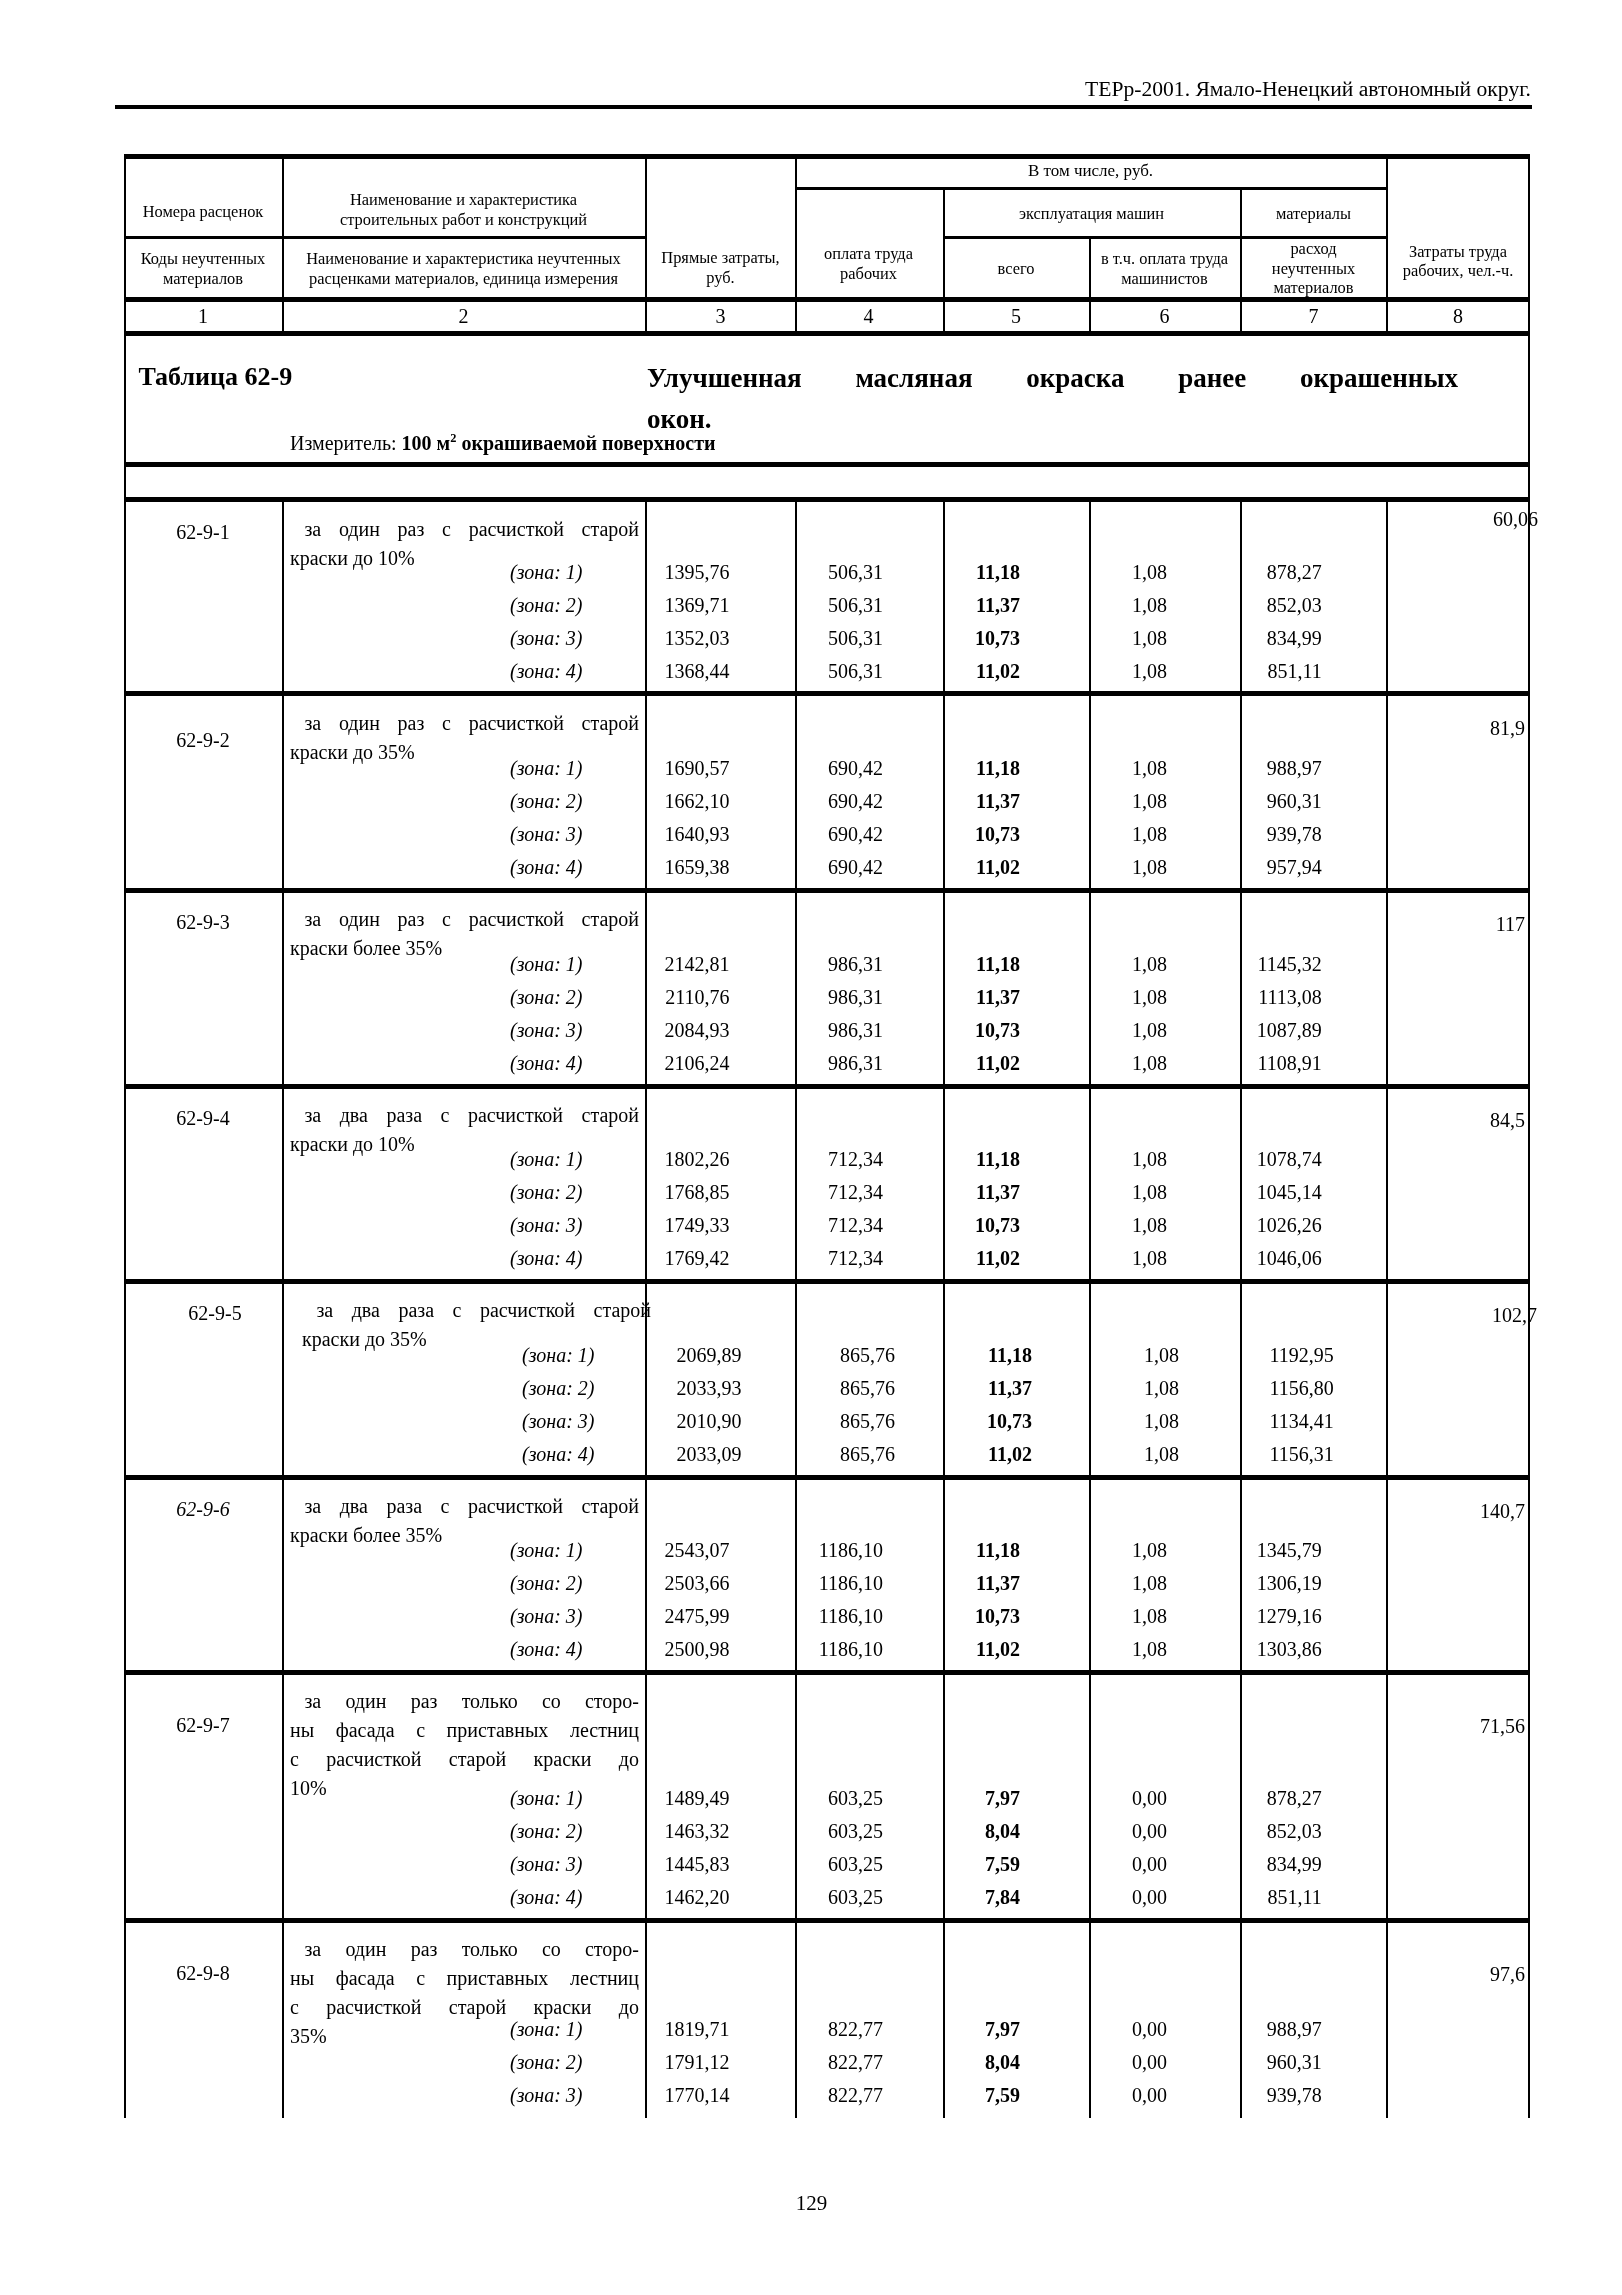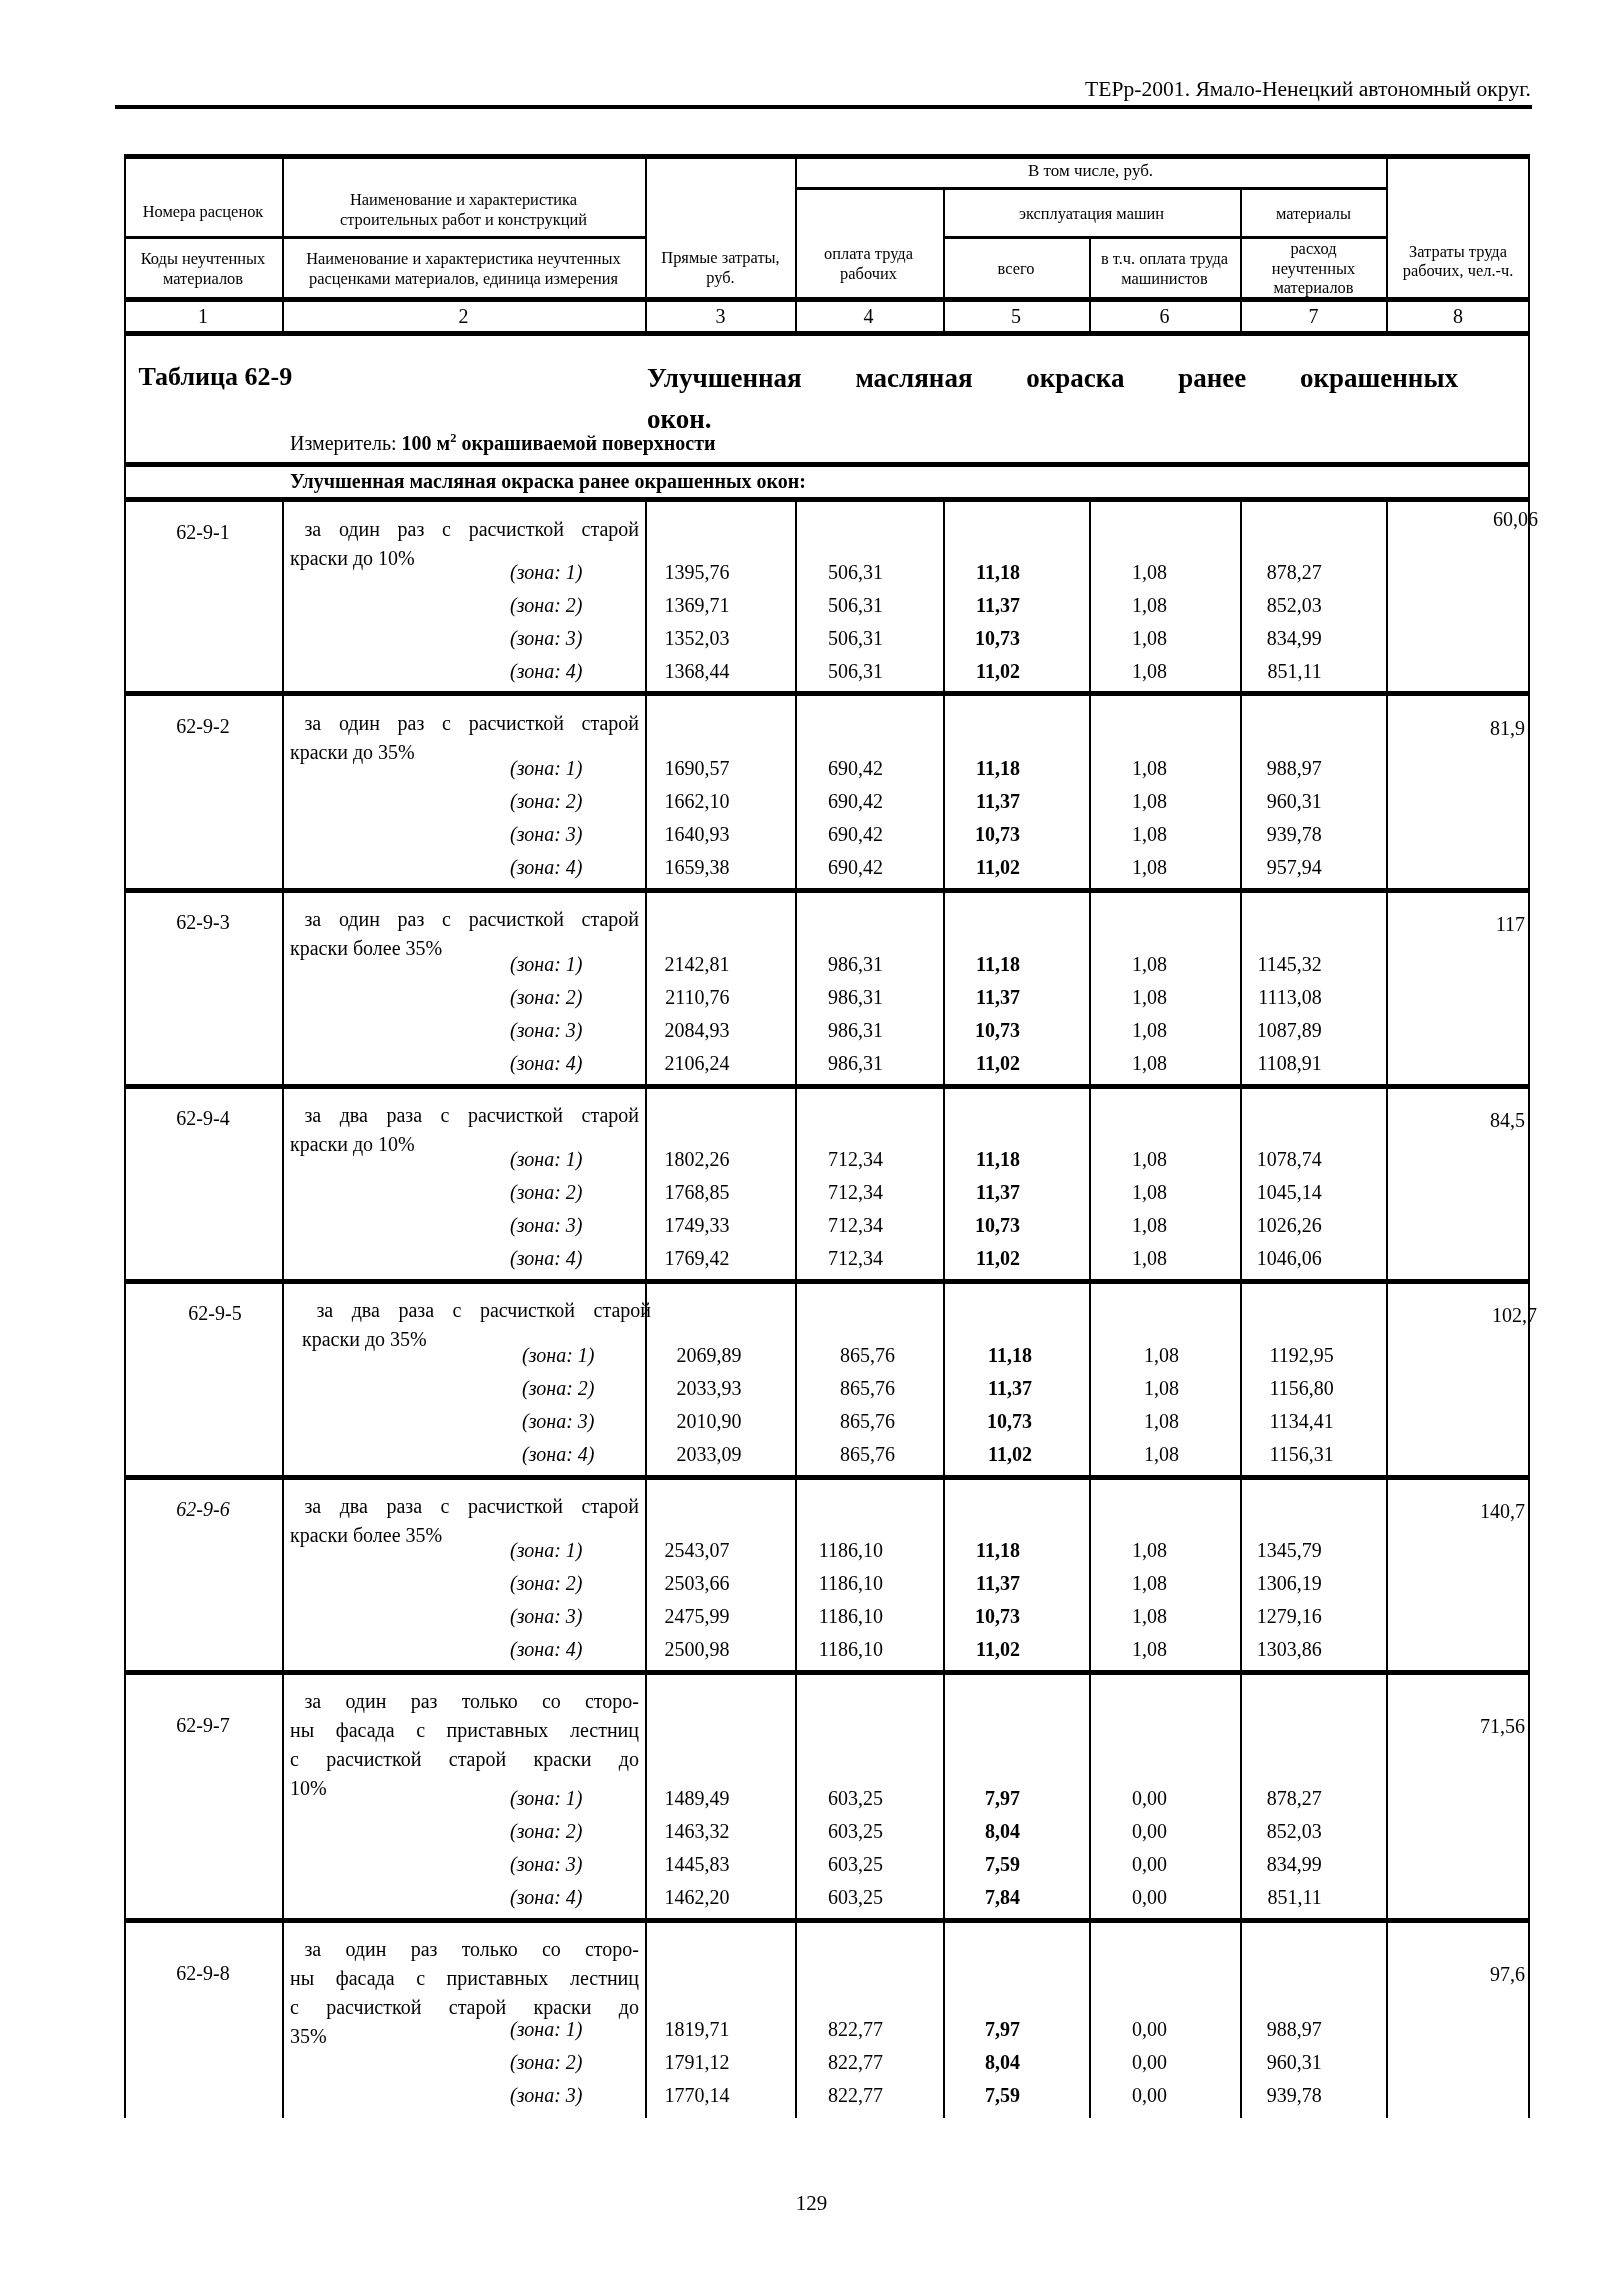--- a/index.html
+++ b/index.html
@@ -100,21 +100,20 @@
 
     <div class="titleblock">
       <div class="tcaption">Таблица 62-9</div>
       <div class="ttitle">
         <div class="l1">Улучшенная масляная окраска ранее окрашенных</div>
         <div>окон.</div>
       </div>
       <div class="tmeter"><span>Измеритель: </span><b>100 м</b><b><sup>2</sup></b><b> окрашиваемой поверхности</b></div>
     </div>
 
-    <div class="subtitle">Улучшенная масляная окраска ранее окрашенных окон:</div>
 
     <div class="tbody" id="tbody">
       <div class="vl" style="left:158px;top:0;height:1619px;"></div>
       <div class="vl" style="left:521px;top:0;height:1619px;"></div>
       <div class="vl" style="left:671px;top:0;height:1619px;"></div>
       <div class="vl" style="left:819px;top:0;height:1619px;"></div>
       <div class="vl" style="left:965px;top:0;height:1619px;"></div>
       <div class="vl" style="left:1116px;top:0;height:1619px;"></div>
       <div class="vl" style="left:1262px;top:0;height:1619px;"></div>
     <div class="group" style="height: 194px;">
@@ -162,21 +161,21 @@
               <div class="zc4">506,31</div>
               <div class="zc5">11,02</div>
               <div class="zc6">1,08</div>
               <div class="zc7">851,11</div>
               <div class="zsp8"></div>
             </div>
           </div>
         </div>
         <div class="gsep" style="top: 194px;"></div>
         <div class="group" style="height: 196px;">
-          <div class="gcode" style="top: 22px;">62-9-2</div>
+          <div class="gcode" style="top: 36px;">62-9-2</div>
           <div class="gdesc">
             <div class="dline first jl">за один раз с расчисткой старой</div>
             <div class="dline">краски до 35%</div>
           </div>
           <div class="glabor" style="top: 23.6px;">81,9</div>
           <div class="zones">
             <div class="zrow">
               <div class="zsp1"></div>
               <div class="zl">(зона: 1)</div>
               <div class="zc3">1690,57</div>

